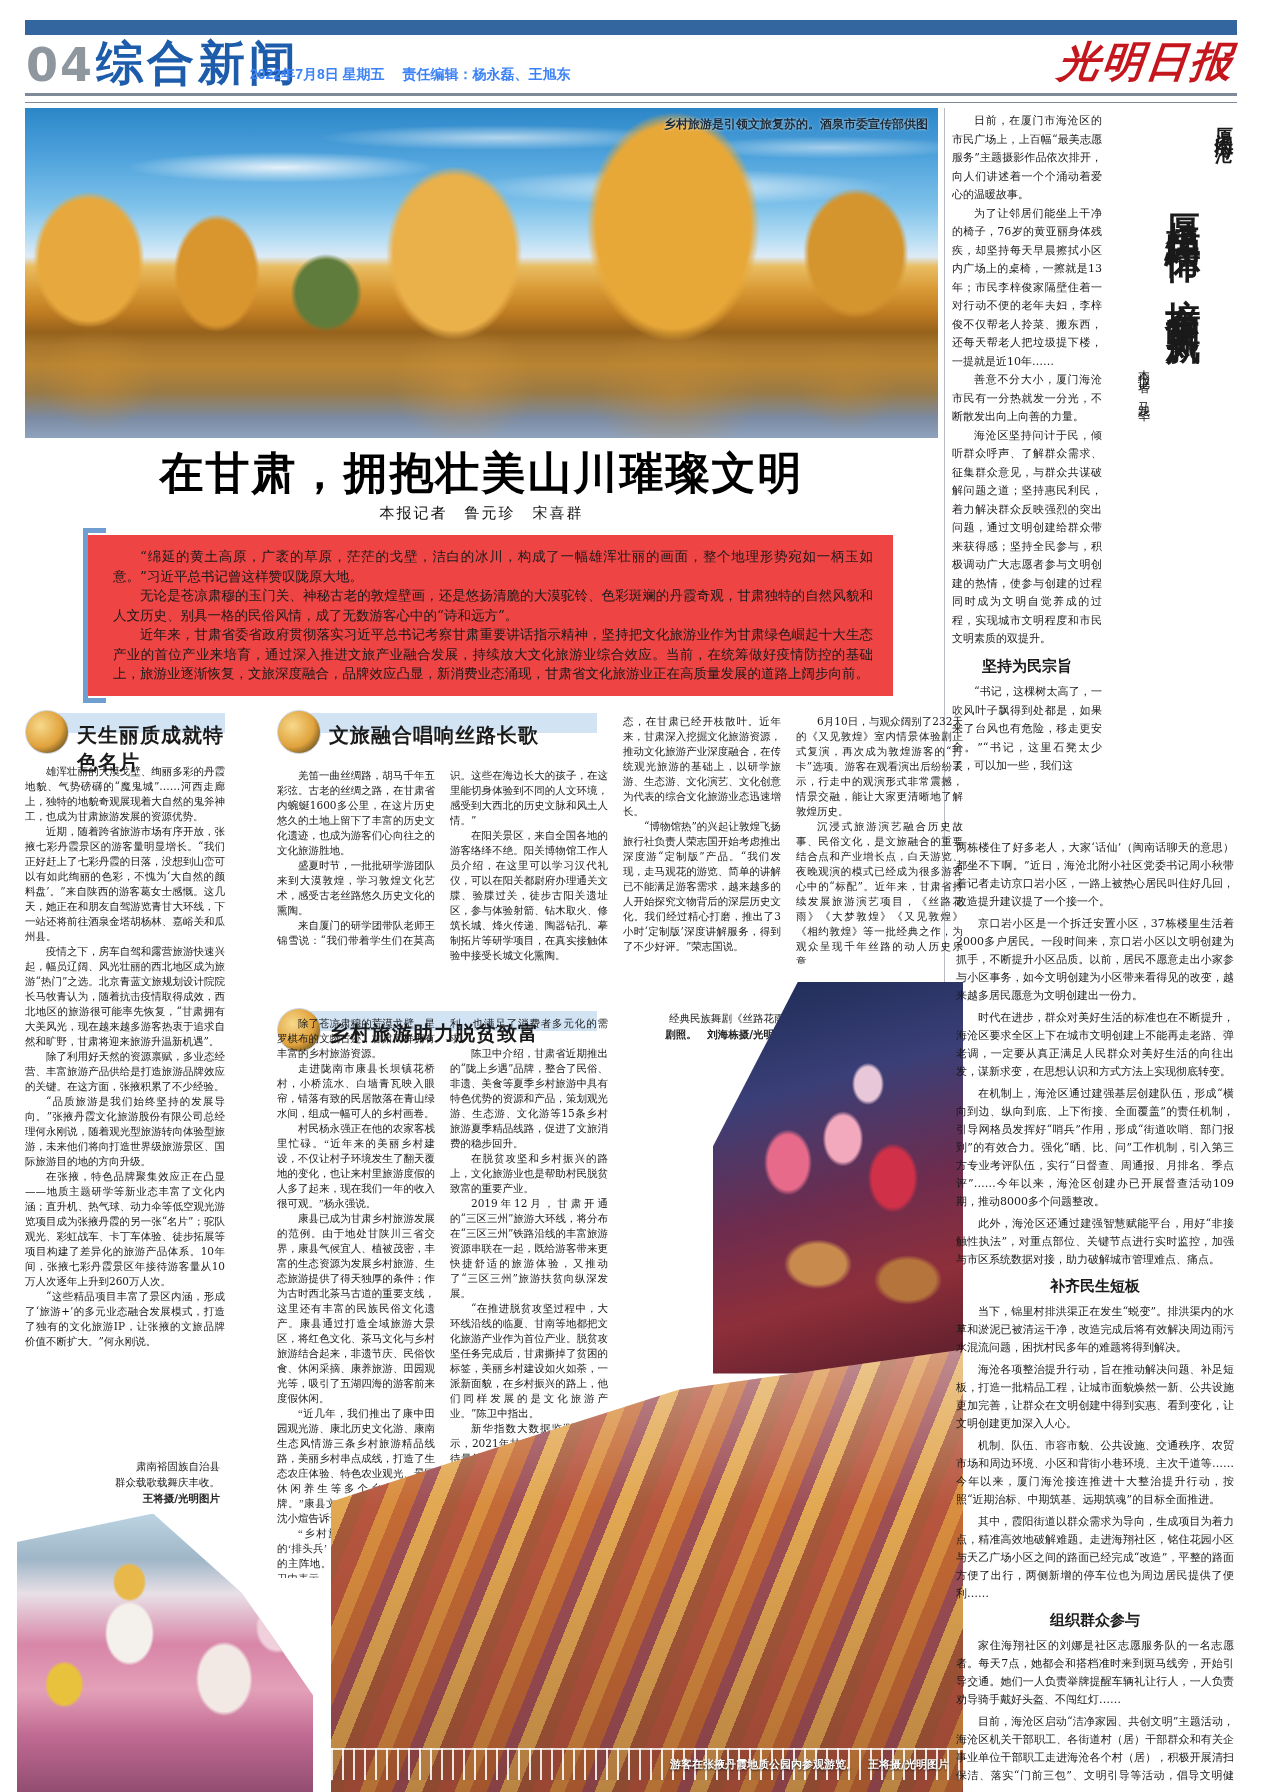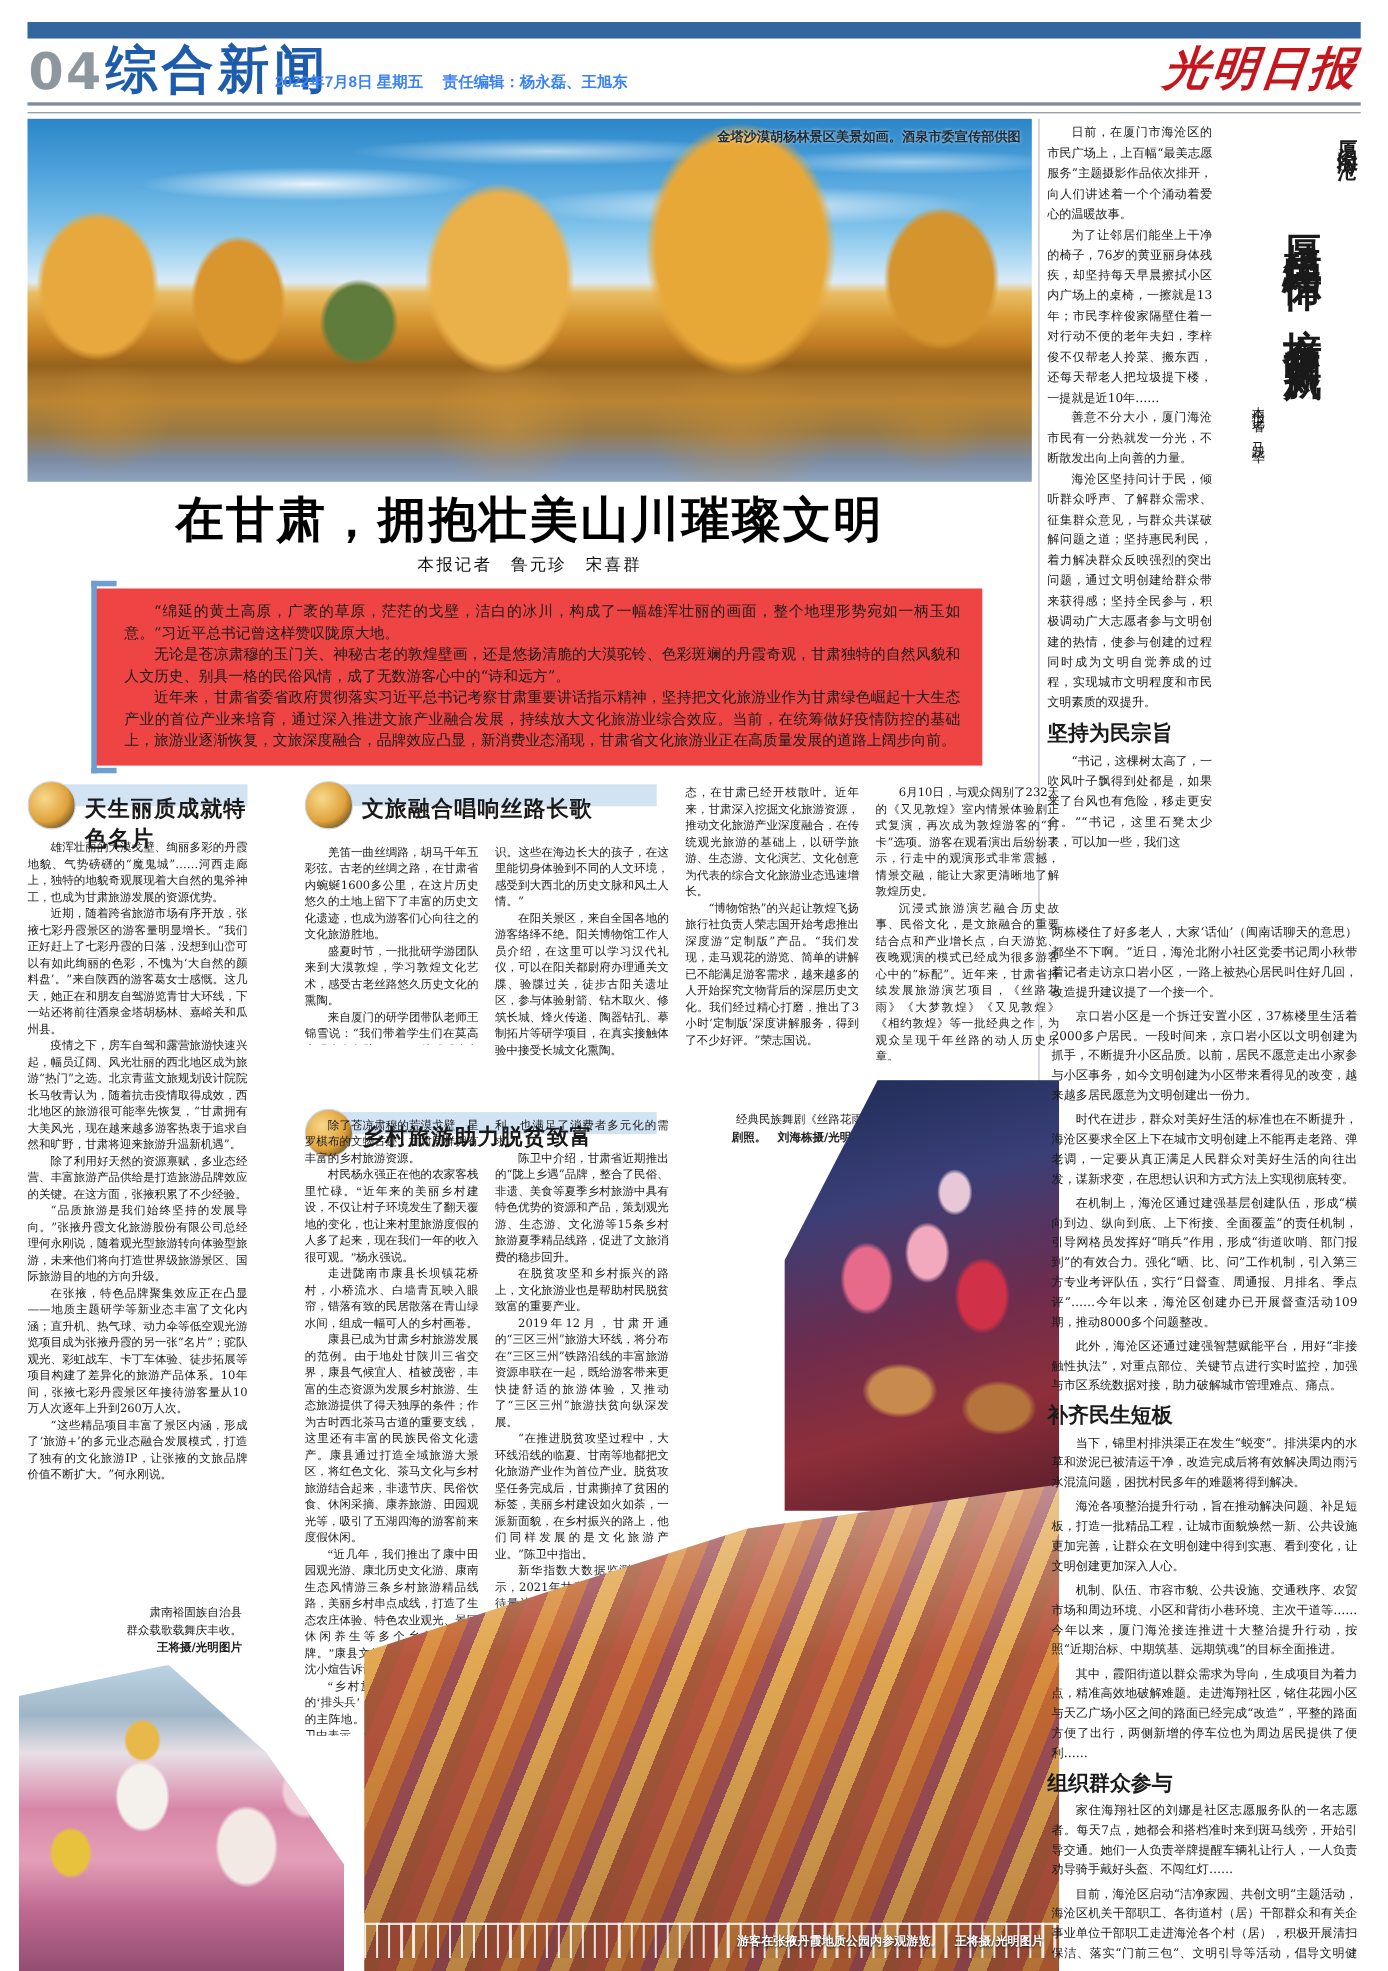--- a/index.html
+++ b/index.html
@@ -100,42 +100,42 @@
   .c2{left:173px;top:306px;width:158px;height:540px;}
   
   .right-article{left:952px;top:108px;width:286px;height:1676px;overflow:hidden;}
   .ra-top{position:relative;height:727px;}
   .ra-col1{position:absolute;left:0;top:4px;width:150px;height:723px;overflow:hidden;font-size:11px;line-height:18.5px;text-align:justify;}
   .ra-col1 p{margin:0;text-indent:2em;}
   .ra-title{position:absolute;right:0;top:0;width:128px;height:700px;writing-mode:vertical-rl;}
   .ra-kicker{font-family:"DejaVu Sans",sans-serif;font-size:19px;font-weight:bold;letter-spacing:6px;padding-top:4px;margin-left:6px;}
   .ra-bigtitle{font-family:"DejaVu Sans",sans-serif;font-size:35px;font-weight:900;letter-spacing:7px;padding-top:78px;line-height:46px;margin-left:8px;}
   .ra-byline{font-size:12px;letter-spacing:4px;padding-top:252px;color:#111;}
-  .subhead{font-family:Liberation Mono, monospace;font-size:19px;font-weight:900;text-align:left;margin:10px 0 6px 0;}
+  .subhead{font-family:Liberation Mono, monospace;font-size:15px;font-weight:900;text-align:center;margin:10px 0 6px 0;}
   .ra-body{font-size:11px;line-height:18px;text-align:justify;}
   .ra-body p{margin:4px;text-indent:2em;}
   .ra-body p.cont{text-indent:0;}
 </style>
 </head>
 <body>
 
 <div class="abs topbar"></div>
 <div class="abs pagenum">04</div>
 <div class="abs secname">综合新闻</div>
 <div class="abs dateline">
   <span>2022年7月8日  星期五</span><span>责任编辑：杨永磊、王旭东</span>
 </div>
 <div class="abs papername">光明日报</div>
 <div class="abs rule"></div>
 <div class="abs vdivider"></div>
 
 <div class="abs main-article">
 
   <div class="photo">
-    <div class="photo-caption">金塔沙漠胡杨林景区美景如画。酒泉市委宣传部供图</div>
+    <div class="photo-caption">乡村旅游是引领文旅复苏的。酒泉市委宣传部供图</div>
   </div>
 
   <div class="headline">在甘肃，拥抱壮美山川璀璨文明</div>
   <div class="byline">本报记者　鲁元珍　宋喜群</div>
 
   <div class="introbox">
     <p>“绵延的黄土高原，广袤的草原，茫茫的戈壁，洁白的冰川，构成了一幅雄浑壮丽的画面，整个地理形势宛如一柄玉如意。”习近平总书记曾这样赞叹陇原大地。</p>
     <p>无论是苍凉肃穆的玉门关、神秘古老的敦煌壁画，还是悠扬清脆的大漠驼铃、色彩斑斓的丹霞奇观，甘肃独特的自然风貌和人文历史、别具一格的民俗风情，成了无数游客心中的“诗和远方”。</p>
     <p>近年来，甘肃省委省政府贯彻落实习近平总书记考察甘肃重要讲话指示精神，坚持把文化旅游业作为甘肃绿色崛起十大生态产业的首位产业来培育，通过深入推进文旅产业融合发展，持续放大文化旅游业综合效应。当前，在统筹做好疫情防控的基础上，旅游业逐渐恢复，文旅深度融合，品牌效应凸显，新消费业态涌现，甘肃省文化旅游业正在高质量发展的道路上阔步向前。</p>
   </div>
@@ -200,22 +200,22 @@
       <div class="dance-photo"></div>
 
       <div class="abs sec-h ch">
         <div class="band"></div>
         <div class="icon"></div>
         <div class="t">乡村旅游助力脱贫致富</div>
       </div>
 
       <div class="abs ncol c1">
         <p>除了苍凉肃穆的荒漠戈壁、星罗棋布的文物古迹，甘肃同样拥有丰富的乡村旅游资源。</p>
+        <p>走进陇南市康县长坝镇花桥村，小桥流水、白墙青瓦映入眼帘，错落有致的民居散落在青山绿水间，组成一幅可人的乡村画卷。</p>
         <p>村民杨永强正在他的农家客栈里忙碌。“近年来的美丽乡村建设，不仅让村子环境发生了翻天覆地的变化，也让来村里旅游度假的人多了起来，现在我们一年的收入很可观。”杨永强说。</p>
-        <p>走进陇南市康县长坝镇花桥村，小桥流水、白墙青瓦映入眼帘，错落有致的民居散落在青山绿水间，组成一幅可人的乡村画卷。</p>
         <p>康县已成为甘肃乡村旅游发展的范例。由于地处甘陕川三省交界，康县气候宜人、植被茂密，丰富的生态资源为发展乡村旅游、生态旅游提供了得天独厚的条件；作为古时西北茶马古道的重要支线，这里还有丰富的民族民俗文化遗产。康县通过打造全域旅游大景区，将红色文化、茶马文化与乡村旅游结合起来，非遗节庆、民俗饮食、休闲采摘、康养旅游、田园观光等，吸引了五湖四海的游客前来度假休闲。</p>
         <p>“近几年，我们推出了康中田园观光游、康北历史文化游、康南生态风情游三条乡村旅游精品线路，美丽乡村串点成线，打造了生态农庄体验、特色农业观光、景区休闲养生等多个乡村旅游品牌。”康县文体广电和旅游局局长沈小煊告诉记者。</p>
         <p>“乡村旅游是引领文旅复苏的‘排头兵’，是助推文旅产业发展的主阵地。”甘肃省文旅厅厅长陈卫中表示，乡村旅游释放了生态红</p>
       </div>
       <div class="abs ncol c2">
         <p class="cont">利，也满足了消费者多元化的需求。</p>
         <p>陈卫中介绍，甘肃省近期推出的“陇上乡遇”品牌，整合了民俗、非遗、美食等夏季乡村旅游中具有特色优势的资源和产品，策划观光游、生态游、文化游等15条乡村旅游夏季精品线路，促进了文旅消费的稳步回升。</p>
         <p>在脱贫攻坚和乡村振兴的路上，文化旅游业也是帮助村民脱贫致富的重要产业。</p>
         <p>2019年12月，甘肃开通的“三区三州”旅游大环线，将分布在“三区三州”铁路沿线的丰富旅游资源串联在一起，既给游客带来更快捷舒适的旅游体验，又推动了“三区三州”旅游扶贫向纵深发展。</p>
         <p>“在推进脱贫攻坚过程中，大环线沿线的临夏、甘南等地都把文化旅游产业作为首位产业。脱贫攻坚任务完成后，甘肃撕掉了贫困的标签，美丽乡村建设如火如荼，一派新面貌，在乡村振兴的路上，他们同样发展的是文化旅游产业。”陈卫中指出。</p>

